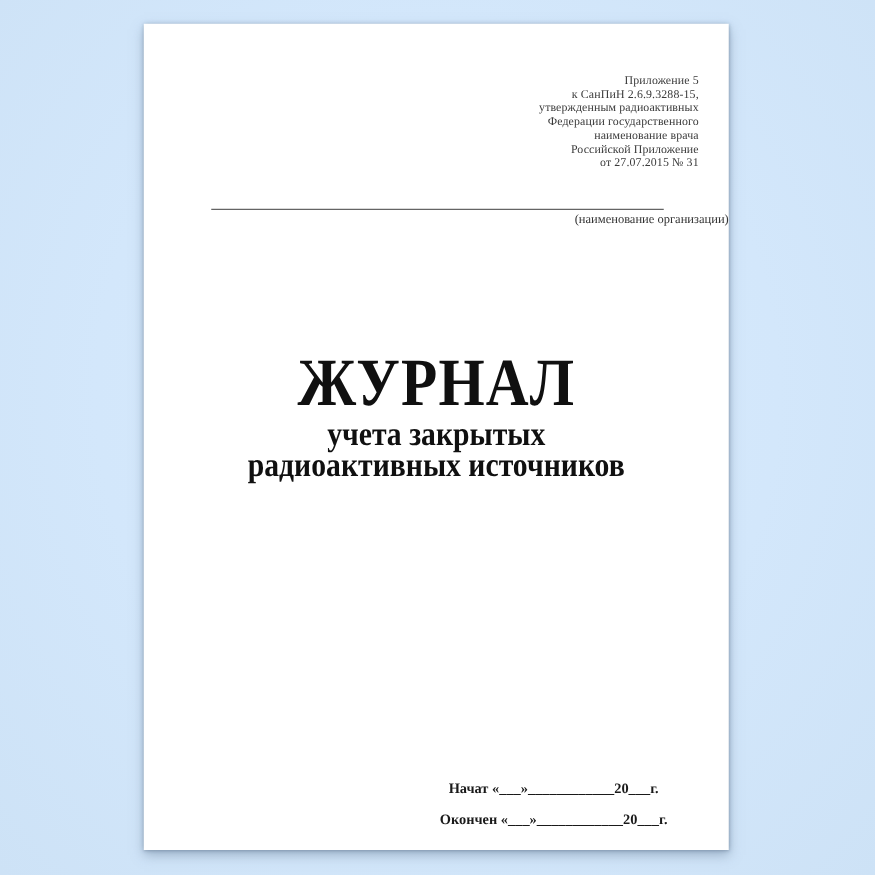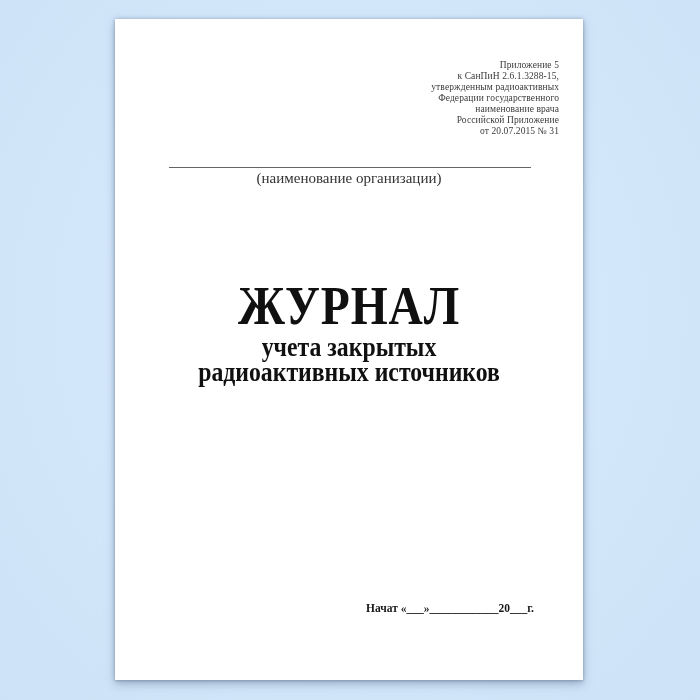--- a/index.html
+++ b/index.html
@@ -46,22 +46,22 @@
     left: 54px;
     width: 362px;
     height: 0;
     border-bottom: 1px solid #646464;
   }
   .org-caption {
     position: absolute;
     top: 151px;
     left: 0;
     width: 100%;
-    text-align: center;
-    font-size: 15px;
+    text-align: right;
+    font-size: 10px;
     color: #333333;
   }
   .title-block {
     position: absolute;
     top: 258px;
     left: 0;
     width: 100%;
     text-align: center;
     color: #101010;
     font-weight: bold;
@@ -72,55 +72,56 @@
     font-size: 54px;
     line-height: 58px;
     letter-spacing: 1px;
   }
   .title-sub {
     font-size: 27px;
     line-height: 25px;
   }
   .dates {
     position: absolute;
-    top: 577px;
+    top: 600px;
     right: 49px;
     text-align: center;
     font-size: 11.5px;
     font-weight: bold;
     color: #1a1a1a;
     white-space: nowrap;
   }
   .date-row {
     line-height: 25px;
   }
 </style>
 </head>
 <body>
 
 <div class="scene">
   <div class="page">
 
     <div class="appendix">
       <div>Приложение 5</div>
-      <div>к СанПиН 2.6.1.3288-15,</div>
+      <div>к СанПиН 2.6.9.3288-15,</div>
       <div>утвержденным радиоактивных</div>
       <div>Федерации государственного</div>
       <div>наименование врача</div>
       <div>Российской Приложение</div>
-      <div>от 20.07.2015 № 31</div>
+      <div>от 27.07.2015 № 31</div>
     </div>
 
     <div class="org-line"></div>
     <div class="org-caption">(наименование организации)</div>
 
     <div class="title-block">
       <div class="title-main">ЖУРНАЛ</div>
       <div class="title-sub">учета закрытых</div>
       <div class="title-sub">радиоактивных источников</div>
     </div>
 
     <div class="dates">
       <div class="date-row">Начат «___»____________20___г.</div>
+      <div class="date-row">Окончен «___»____________20___г.</div>
     </div>
 
   </div>
 </div>
 
 </body></html>

